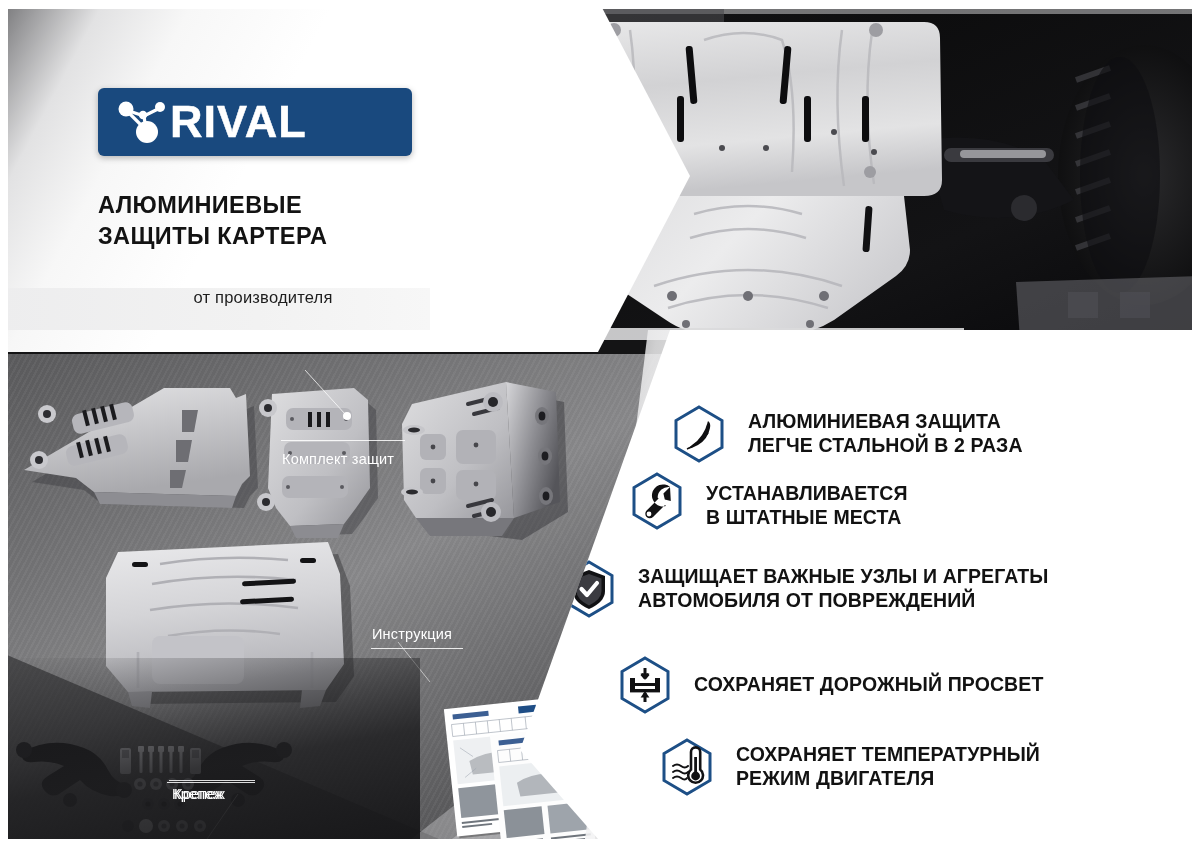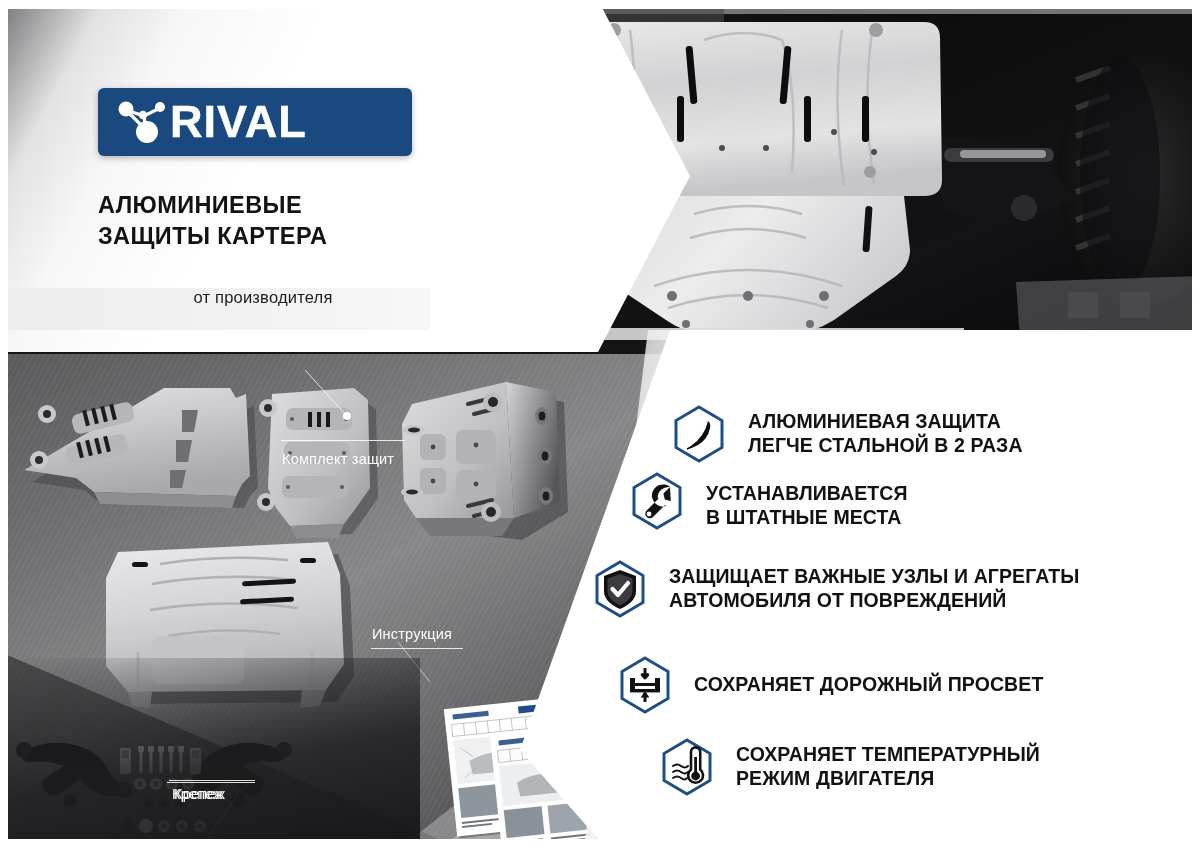--- a/index.html
+++ b/index.html
@@ -103,21 +103,21 @@
   .adv-list{position:absolute;left:0;top:0;width:100%;height:100%;}
   .adv-item{position:absolute;display:flex;align-items:center;}
   .adv-item .hexwrap{width:54px;height:58px;flex:0 0 54px;position:relative;}
   .adv-text{
     margin-left:22px;color:#121212;font-weight:bold;
     font-size:19.5px;line-height:1.22;letter-spacing:.1px;white-space:pre-line;
   }
 
   .i1{left:152px;top:48px;margin-top:27px;}
   .i2{left:110px;top:142px;align-items:flex-end;}
-  .i3{left:73px;top:230px;}
+  .i3{left:42px;top:230px;}
   .i4{left:98px;top:326px;justify-content:center;}
   .i5{left:140px;top:408px;}
   .lbl{
     position:absolute;color:#fff;font-size:14.5px;letter-spacing:.2px;
     white-space:nowrap;
   }
   .lbl-underline{position:absolute;height:1px;background:rgba(255,255,255,.85);}
 
   
   .frame-t,.frame-b,.frame-l,.frame-r{position:absolute;z-index:30;background:#ffffff;}

